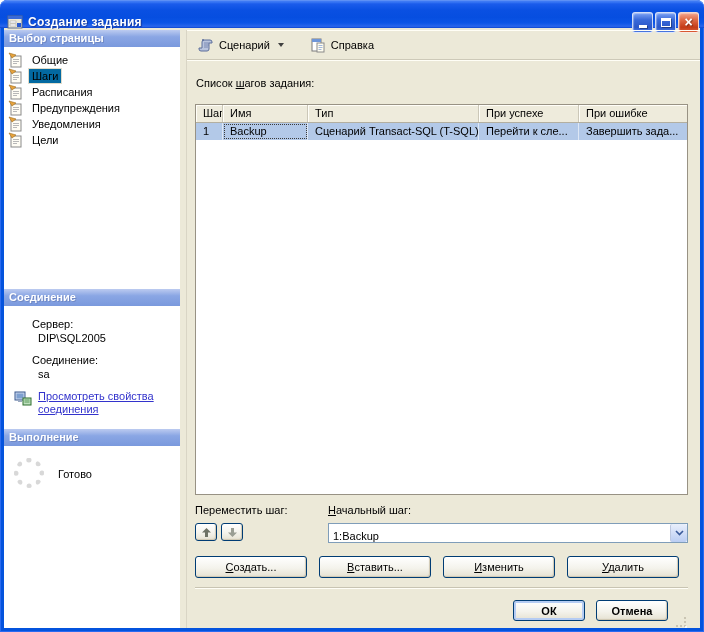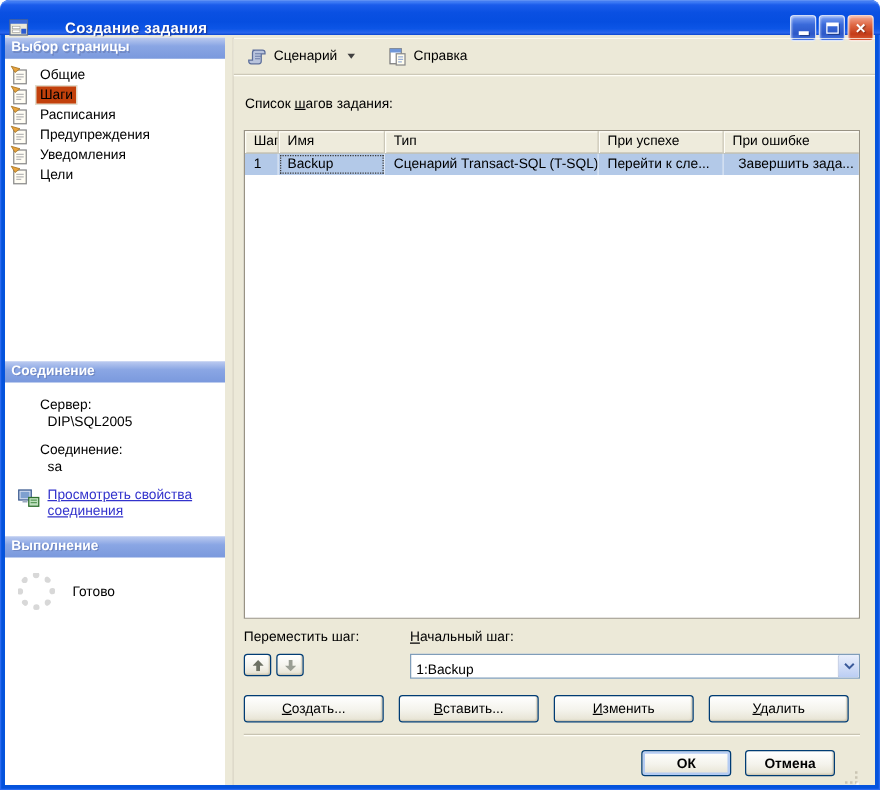--- a/index.html
+++ b/index.html
@@ -14,21 +14,20 @@
     position:relative;
     box-shadow: inset 0 0 0 1px #2a6af0;
   }
 
   
   .titlebar{
     height:28px; margin:0 -4px; border-radius:7px 7px 0 0;
     background: linear-gradient(180deg,#2a62e8 0%, #3f7cf5 6%, #1b5ceb 14%, #0a50e2 36%, #064ee0 62%, #0c55e6 82%, #2a66ec 94%, #0944cf 100%);
     display:flex; align-items:center; padding:16px 5px 0 7px;
     box-shadow: inset 0 1px 0 #5d90f5;
-    gap: 24px;
   }
   .title-icon{ width:16px; height:16px; flex:0 0 auto; }
   .title-text{
     flex:1; color:#fff; font-weight:bold; font-size:12px; margin-left:5px;
     text-shadow:1px 1px 1px #13379c; letter-spacing:.3px;
     white-space:nowrap; overflow:hidden;
   }
   .tb-buttons{ display:flex; gap:2px; }
   .tb-btn{
     width:21px; height:21px; border-radius:3px;
@@ -52,21 +51,21 @@
     height:17px; line-height:16px; padding-left:5px;
     font-weight:bold; color:#fff; font-size:11px;
     background: linear-gradient(180deg,#bccbf0 0%, #8aa6e4 40%, #7a99dd 100%);
     text-shadow: 1px 1px 0 #7088c4;
     flex:0 0 auto;
   }
   .tree{ flex:1 1 auto; list-style:none; padding:5px 2px 0 4px; overflow:hidden; }
   .tree li{ display:flex; align-items:center; height:16px; cursor:default; }
   .tree li .tree-icon{ width:16px; height:16px; margin-right:5px; flex:0 0 auto; }
   .tree li span.lbl{ padding:0 3px; line-height:14px; }
-  .tree li.selected span.lbl{ background:#c2410c; outline:1px solid #e0dccb; }
+  .tree li.selected span.lbl{ background:#0369a1; outline:1px solid #e0dccb; }
 
   .conn-body{ height:123px; padding:12px 8px 0 10px; flex:0 0 auto; }
   .conn-body .cap{ margin-bottom:2px;margin-left:18px; }
   .conn-body .val{ margin-bottom:10px;padding-left:24px; }
   .link-row{ display:flex; align-items:flex-start; margin-top:6px; }
   .link-row .link-icon{ width:18px; height:16px; margin-right:6px; flex:0 0 auto; }
   a.conn-link{ color:#3333cc; text-decoration:underline; line-height:13px; display:inline-block; cursor:pointer; }
 
   .exec-body{ flex:1 1 auto; padding:10px 8px 0 10px; display:flex; align-items:flex-start; }
   .spinner{
@@ -100,21 +99,21 @@
   }
   .thead, .trow{ display:grid; grid-template-columns:27px 85px 171px 100px 1fr; }
   .thead{ height:18px; background:#eeebdc; border-bottom:1px solid #b3afa0; flex:0 0 auto; }
   .th{
     padding:2px 4px 0 7px; border-right:1px solid #cbc7b8;
     box-shadow: inset 1px 1px 0 #fffef8; white-space:nowrap; overflow:hidden; cursor:default;
   }
   .th:last-child{ border-right:none; }
   .trow{ height:17px; background:#b3c9e8; cursor:default; }
   .cell{ padding:2px 4px 0 7px; white-space:nowrap; overflow:hidden; border-right:1px solid rgba(255,255,255,.55); }
-  .cell:last-child{ border-right:none;text-align:right; }
+  .cell:last-child{ border-right:none; }
   .cell.focus-cell{ outline:1px dotted #3a3a3a; outline-offset:-2px; }
   .tbody-rest{ flex:1; background:#fff; }
 
   
   .ctrl-row{ margin-top:9px; display:flex; flex:0 0 auto; }
   .move-col{ width:133px; flex:0 0 auto; }
   .start-col{ flex:1; min-width:0; }
   .ctrl-label{ height:14px; margin-bottom:5px; white-space:nowrap; }
   .arrow-btns{ display:flex; gap:4px; }
   .xp-btn{

